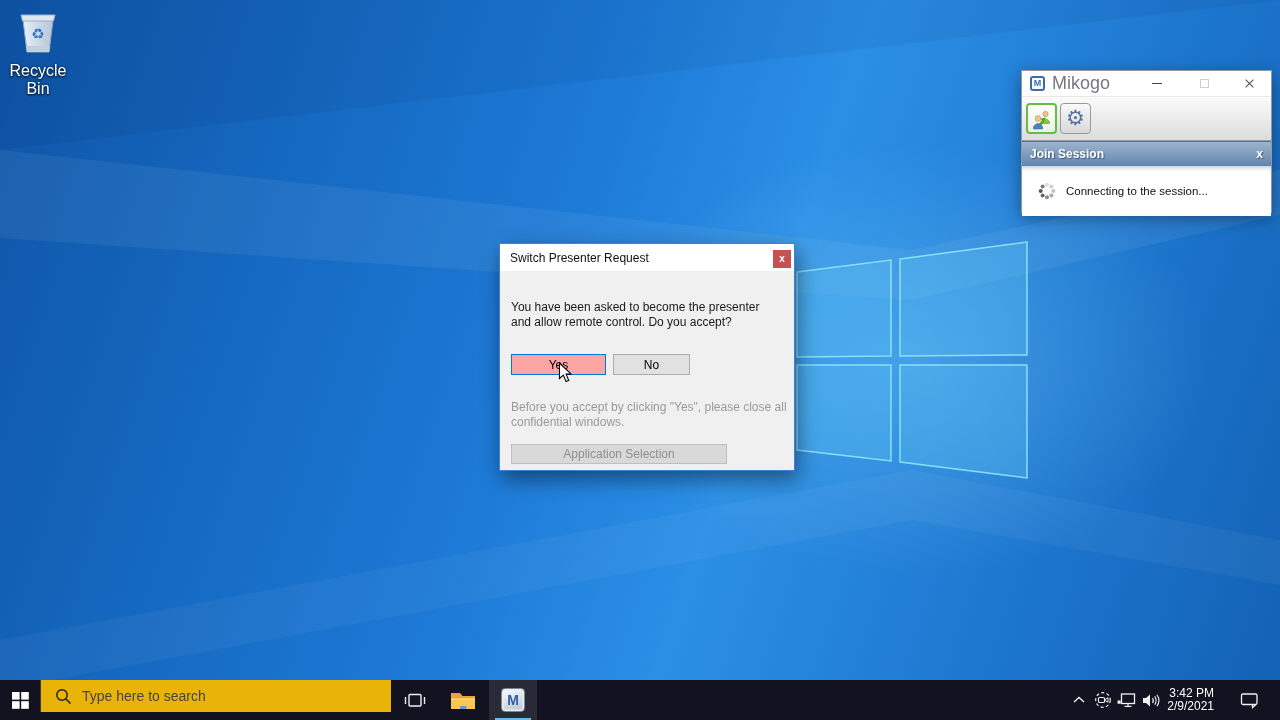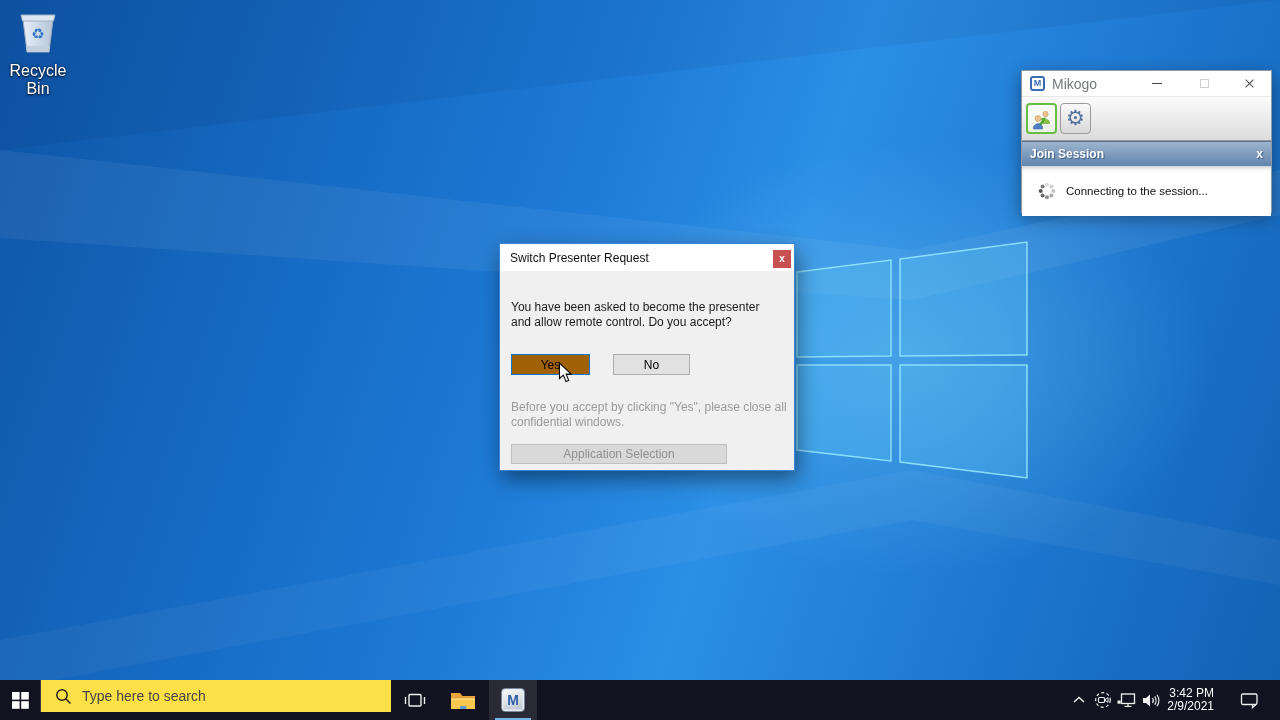--- a/index.html
+++ b/index.html
@@ -27,21 +27,21 @@
   
   .recycle { position:absolute; left:2px; top:8px; width:72px; text-align:center; cursor:default; }
   .recycle .label { color:#fff; font-size:16px; margin-top:2px; text-shadow:0 1px 2px rgba(0,0,0,.85),0 0 3px rgba(0,0,0,.5); }
 
   
   .mikogo { position:absolute; left:1021px; top:70px; width:251px; height:143px;
     border:1px solid #8f9aa6; background:#fff; box-shadow:0 5px 16px rgba(0,0,0,.38); }
   .mk-titlebar { position:relative; height:25px; background:#fff; display:flex; align-items:center; }
   .mk-appicon { width:15px; height:15px; margin-left:8px; border:2px solid #3a6cb5; border-radius:3px;
     background:#fff; color:#3a6cb5; font-size:9px; font-weight:bold; line-height:11px; text-align:center; }
-  .mk-title { margin-left:7px; font-size:14px; color:#75797e; }
+  .mk-title { margin-left:7px; font-size:18px; color:#75797e; }
   .mk-ctl { position:absolute; top:0; width:28px; height:25px; display:flex; align-items:center; justify-content:center; }
   .mk-min { left:121px; } .mk-max { left:168px; } .mk-close { left:213px; }
   .mk-min .bar { width:10px; height:1px; background:#444; }
   .mk-max .box { width:9px; height:9px; border:1px solid #cfcfcf; }
   .mk-close .x { position:relative; width:11px; height:11px; }
   .mk-close .x::before,.mk-close .x::after { content:""; position:absolute; left:5px; top:0; width:1px; height:11px; background:#4a4a4a; }
   .mk-close .x::before { transform:rotate(45deg);} .mk-close .x::after { transform:rotate(-45deg);}
   .mk-toolbar { height:45px; background:linear-gradient(#fbfbfb,#dcdcdc); border-top:1px solid #e8e8e8;
     border-bottom:1px solid #9a9a9a; display:flex; align-items:center; padding-left:4px; gap:3px; }
   .mk-btn { width:31px; height:31px; border-radius:4px; display:flex; align-items:center; justify-content:center; }
@@ -60,31 +60,31 @@
   
   .dialog { position:absolute; left:499px; top:243px; width:296px; height:228px;
     background:#f0f0f0; border:1px solid #3c82d6; box-shadow:3px 8px 20px rgba(0,0,0,.45); }
   .dlg-titlebar { position:relative; height:27px; background:#fff; display:flex; align-items:center; }
   .dlg-title { margin-left:10px; font-size:12px; color:#111; }
   .dlg-close { position:absolute; right:3px; top:6px; width:18px; height:18px; background:#c75050;
     color:#fff; font-size:10px; font-weight:bold; text-align:center; line-height:18px; }
   .dlg-msg { position:absolute; left:11px; top:56px; font-size:12px; color:#1a1a1a; line-height:15px; white-space:nowrap; }
   .dlg-note { position:absolute; left:11px; top:156px; font-size:12px; color:#9a9a9a; line-height:15px; white-space:nowrap; }
   .btn { position:absolute; height:21px; font-size:12px; display:flex; align-items:center; justify-content:center; cursor:default; }
-  .btn-yes { left:11px; top:110px; width:79px; background:#a16207; border:1px solid #0078d7; color:#000; }
+  .btn-yes { left:11px; top:110px; width:95px; background:#fca5a5; border:1px solid #0078d7; color:#000; }
   .btn-no { left:113px; top:110px; width:77px; background:#e1e1e1; border:1px solid #adadad; color:#000; }
   .btn-app { left:11px; top:200px; width:216px; height:20px; background:#d9d9d9; border:1px solid #bfbfbf; color:#8f8f8f; }
 
   .cursor { position:absolute; left:558px; top:362px; z-index:50; }
 
   
   .taskbar { position:absolute; left:0; bottom:0; width:1280px; height:40px; background:#121220; display:flex; }
   .tb-btn { height:40px; display:flex; align-items:center; justify-content:center; }
   .start { position:absolute; left:0; width:40px; }
-  .searchbox { position:absolute; left:40px; width:351px; height:32px; background:#fde047;
+  .searchbox { position:absolute; left:40px; width:351px; height:32px; background:#eab308;
     display:flex; align-items:center; border-left:1px solid #3a3a4a; }
   .searchbox svg { margin-left:14px; }
   .searchbox input { border:none; outline:none; background:transparent; margin-left:10px;
     font-size:14px; width:270px; font-family:"Liberation Sans",sans-serif; color:#333; }
   .searchbox input::placeholder { color:#454545; opacity:1; }
   .taskview { position:absolute; left:393px; width:44px; }
   .fileexp { position:absolute; left:441px; width:44px; }
   .mikogo-task { position:absolute; left:489px; width:48px; background:rgba(255,255,255,.10); }
   .mikogo-task .underline { position:absolute; bottom:0; left:6px; right:6px; height:2px; background:#6cb6e8; }
   .mk-task-icon { width:24px; height:24px; border-radius:4px; background:linear-gradient(160deg,#fdfdfd,#b9c2cf);

